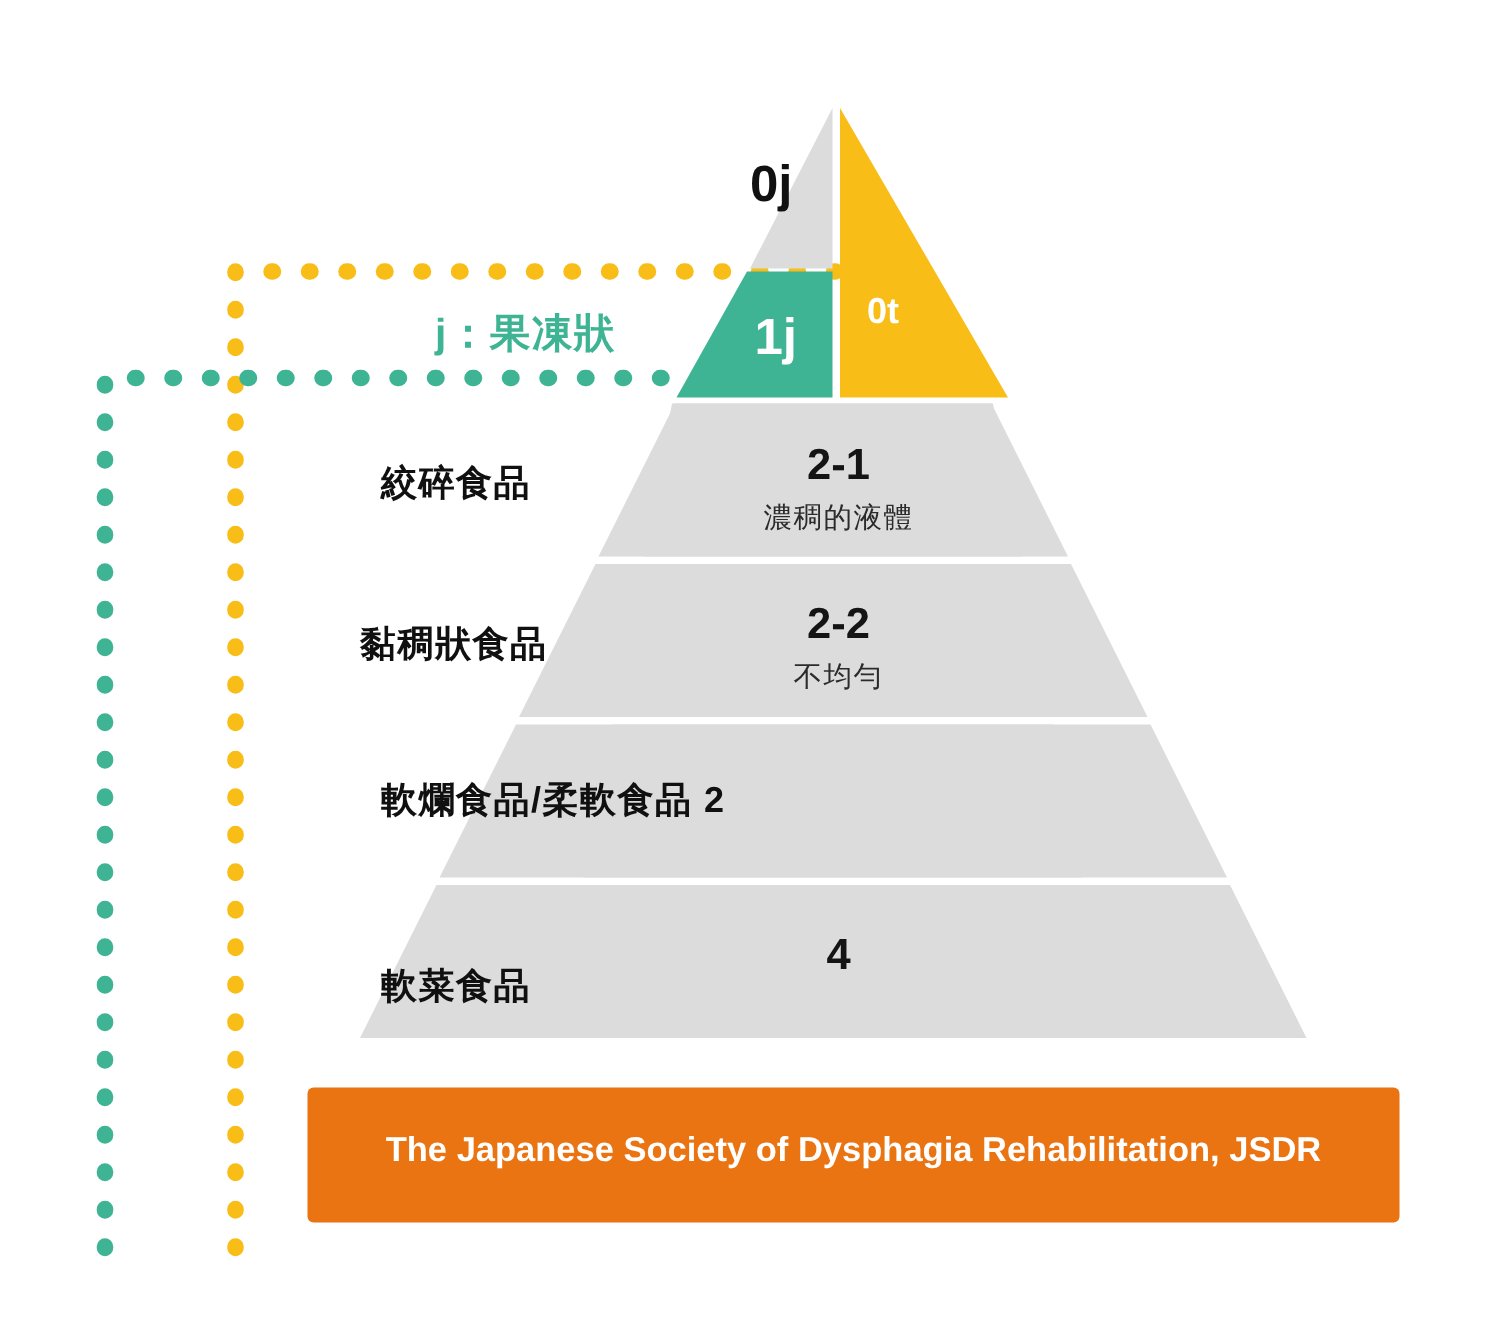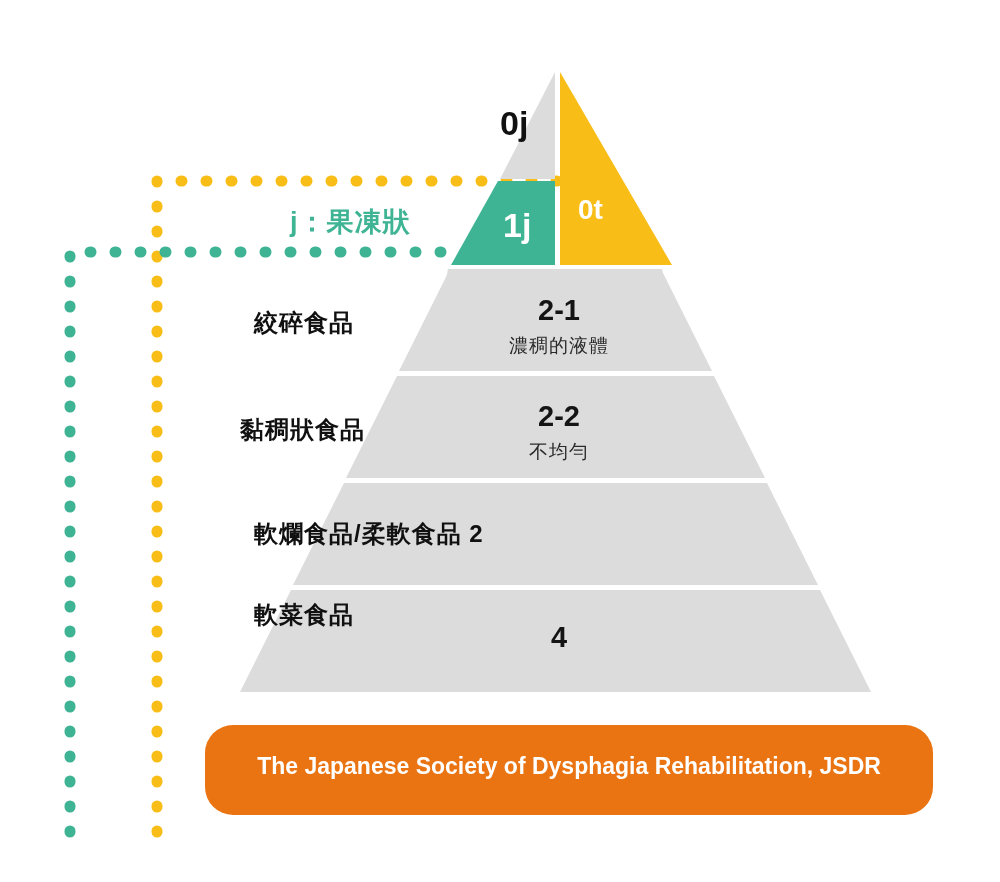--- a/index.html
+++ b/index.html
@@ -59,21 +59,21 @@
     font-size: 34px;
     font-weight: bold;
     color: #111111;
   }
   .code-1j {
     font-size: 34px;
     font-weight: bold;
     color: #ffffff;
   }
   .code-0t {
-    font-size: 28px;
+    font-size: 24px;
     font-weight: bold;
     color: #ffffff;
   }
 
   
   .legend-j {
     font-size: 27px;
     font-weight: bold;
     color: #3fb494;
     letter-spacing: 1px;
@@ -86,21 +86,21 @@
   }
 
   
   #banner {
     position: absolute;
     left: 205px;
     top: 725px;
     width: 728px;
     height: 90px;
     background: #ea7312;
-    border-radius: 28px;
+    border-radius: 4px;
     box-sizing: border-box;
     display: flex;
     flex-direction: column;
     align-items: center;
     justify-content: center;
     gap: 32px;
   }
   #banner .line1 {
     font-size: 23px;
     font-weight: bold;
@@ -165,21 +165,21 @@
 
   <div class="txt legend-j" style="left:290px; top:209px;">j：果凍狀</div>
 
 
   <div class="txt tier-label" style="left:254px; top:311px;">絞碎食品</div>
 
   <div class="txt tier-label" style="left:240px; top:418px;">黏稠狀食品</div>
 
   <div class="txt tier-label" style="left:254px; top:522px;">軟爛食品/柔軟食品  2</div>
 
-  <div class="txt tier-label" style="left:254px; top:603px;">軟菜食品</div>
+  <div class="txt tier-label" style="left:254px; top:646px;">軟菜食品</div>
 
   <div class="txt tier-num" style="left:519px; top:296px; width:80px;">2-1</div>
   <div class="txt tier-sub" style="left:489px; top:336px; width:140px;">濃稠的液體</div>
 
   <div class="txt tier-num" style="left:519px; top:402px; width:80px;">2-2</div>
   <div class="txt tier-sub" style="left:509px; top:442px; width:100px;">不均勻</div>
 
   <div class="txt tier-num" style="left:519px; top:623px; width:80px;">4</div>
 
   <div id="banner">

